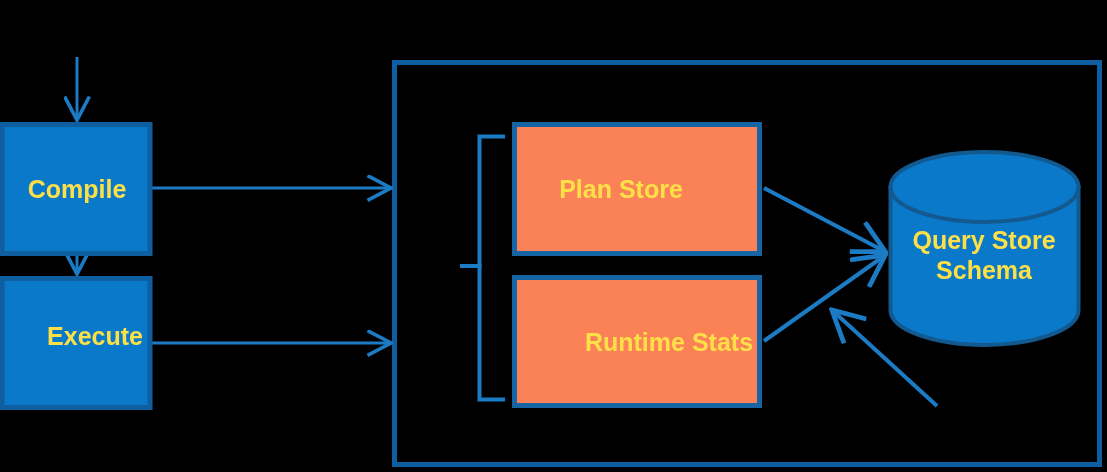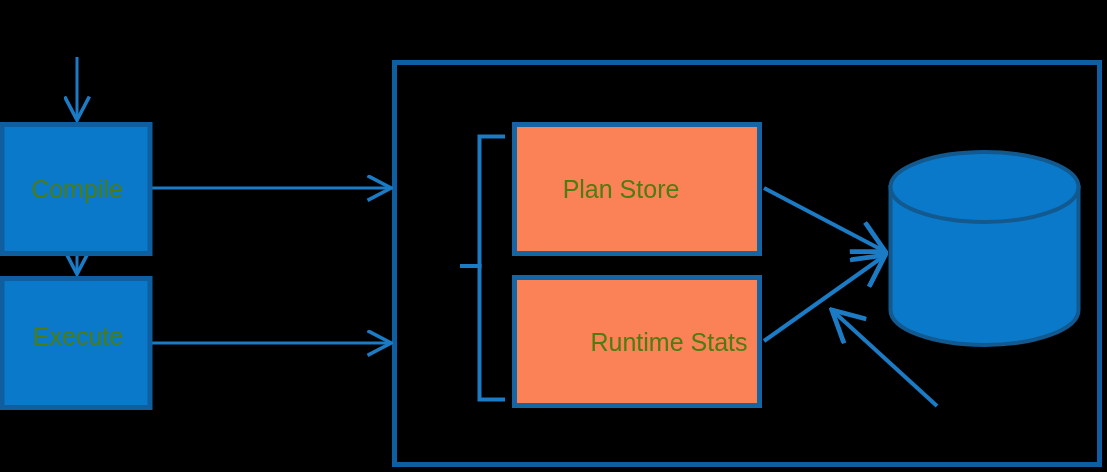--- a/index.html
+++ b/index.html
@@ -17,34 +17,34 @@
   }
   #vector-layer {
     position: absolute;
     left: 0;
     top: 0;
     width: 1107px;
     height: 472px;
   }
   .node-label {
     position: absolute;
-    color: #4d7c0f;
+    color: #fde047;
     font-family: "Liberation Sans", sans-serif;
     font-size: 25px;
-    font-weight: 400;
+    font-weight: 700;
     line-height: 30px;
     text-align: center;
     white-space: pre-line;
     pointer-events: none;
     display: flex;
     align-items: center;
     justify-content: center;
   }
   .lbl-compile  { left: 2px;   top: 123px; width: 150px; height: 132px; }
-  .lbl-execute  { left: 3px;   top: 277px; width: 150px; height: 118px; }
+  .lbl-execute  { left: 20px;   top: 277px; width: 150px; height: 118px; }
   .lbl-plan     { left: 496px; top: 122px; width: 250px; height: 134px; }
   .lbl-runtime  { left: 512px; top: 275px; width: 250px; height: 133px; padding-left: 32px; }
   .lbl-schema   { left: 888px; top: 205px; width: 192px; height: 100px; font-size: 25px; }
 </style>
 </head>
 <body>
 
 <div id="canvas">
 
   <svg id="vector-layer" viewBox="0 0 1107 472">
@@ -90,14 +90,16 @@
   </svg>
 
   <div class="node-label lbl-compile">Compile</div>
 
   <div class="node-label lbl-execute">Execute</div>
 
   <div class="node-label lbl-plan">Plan Store</div>
 
   <div class="node-label lbl-runtime">Runtime Stats</div>
 
+  <div class="node-label lbl-schema">Query Store
+Schema</div>
 
 </div>
 
 </body></html>

